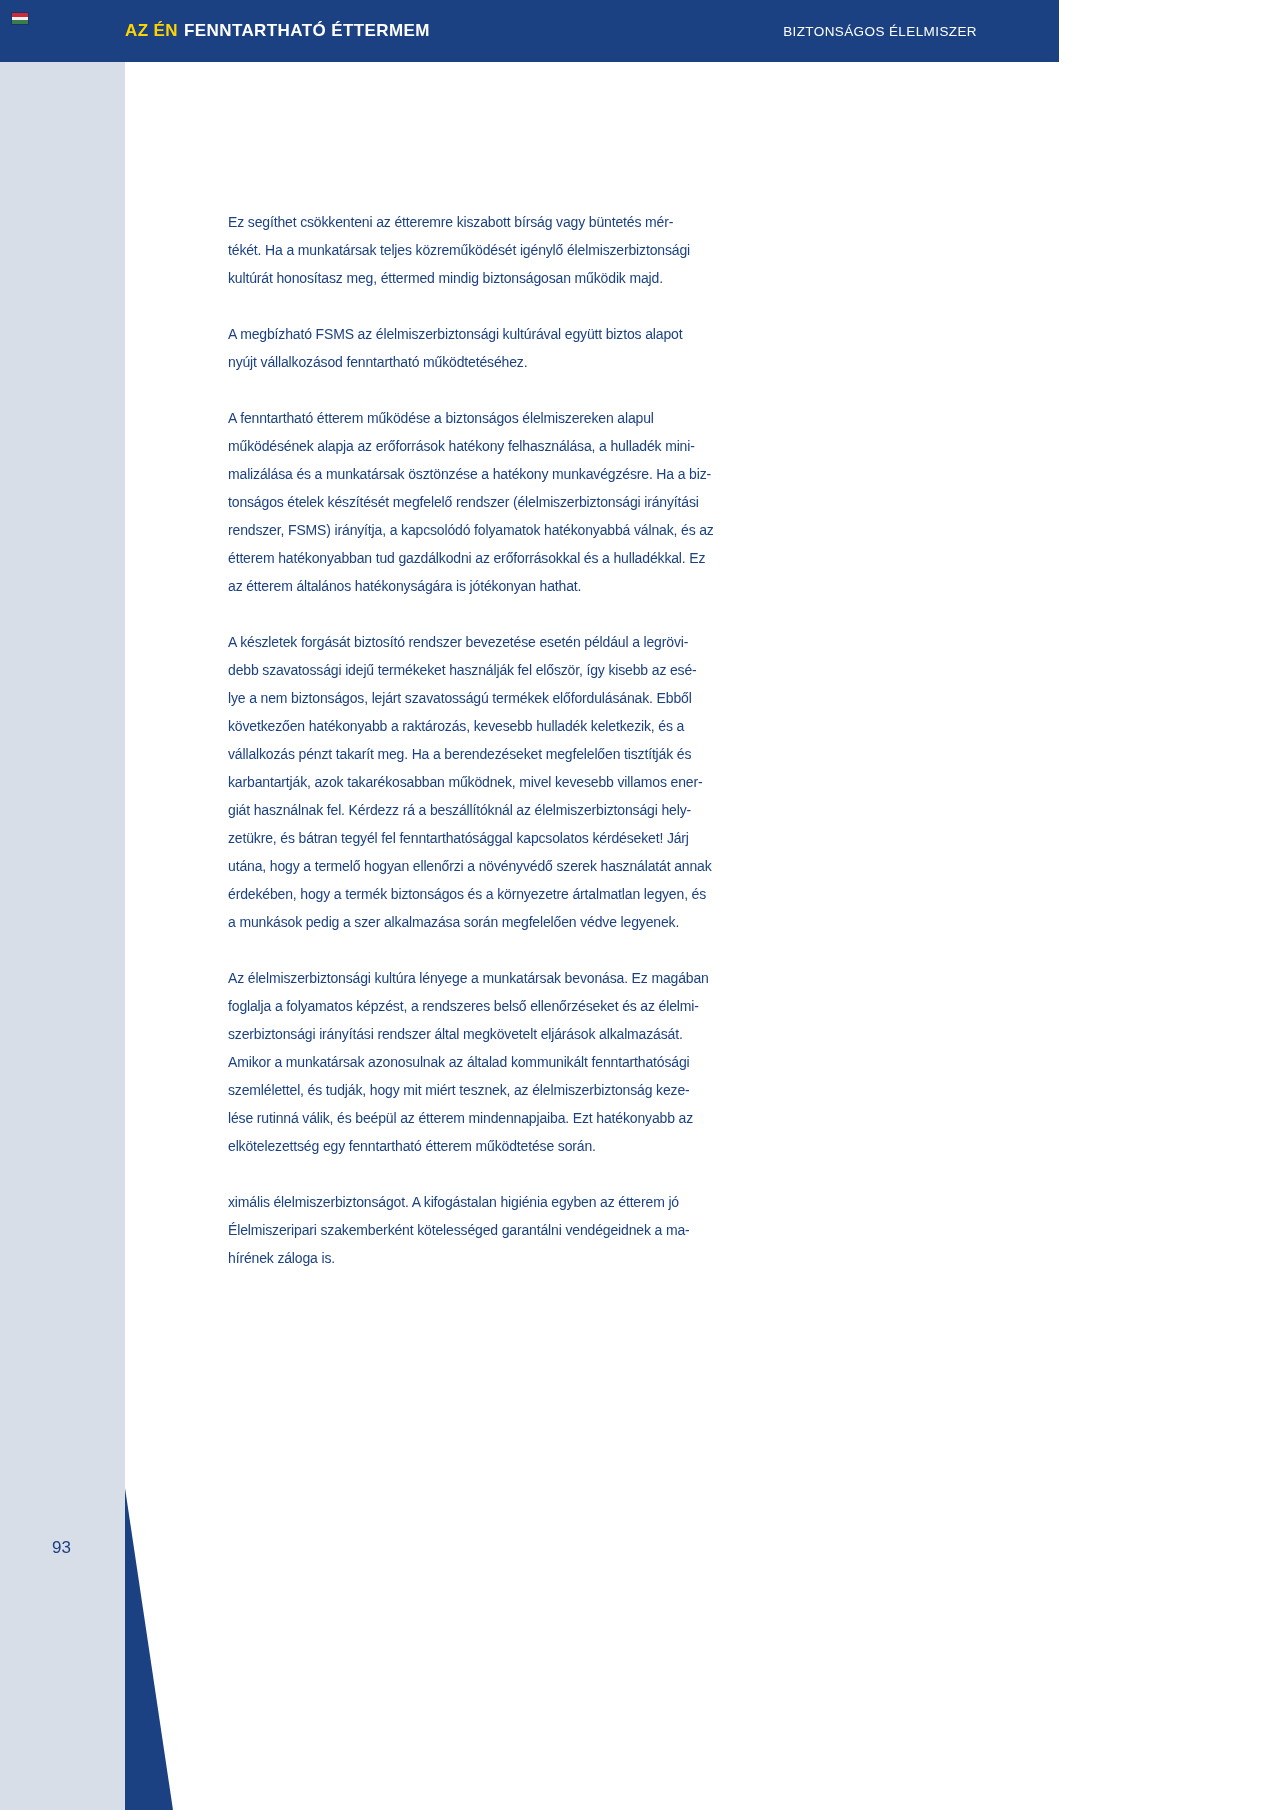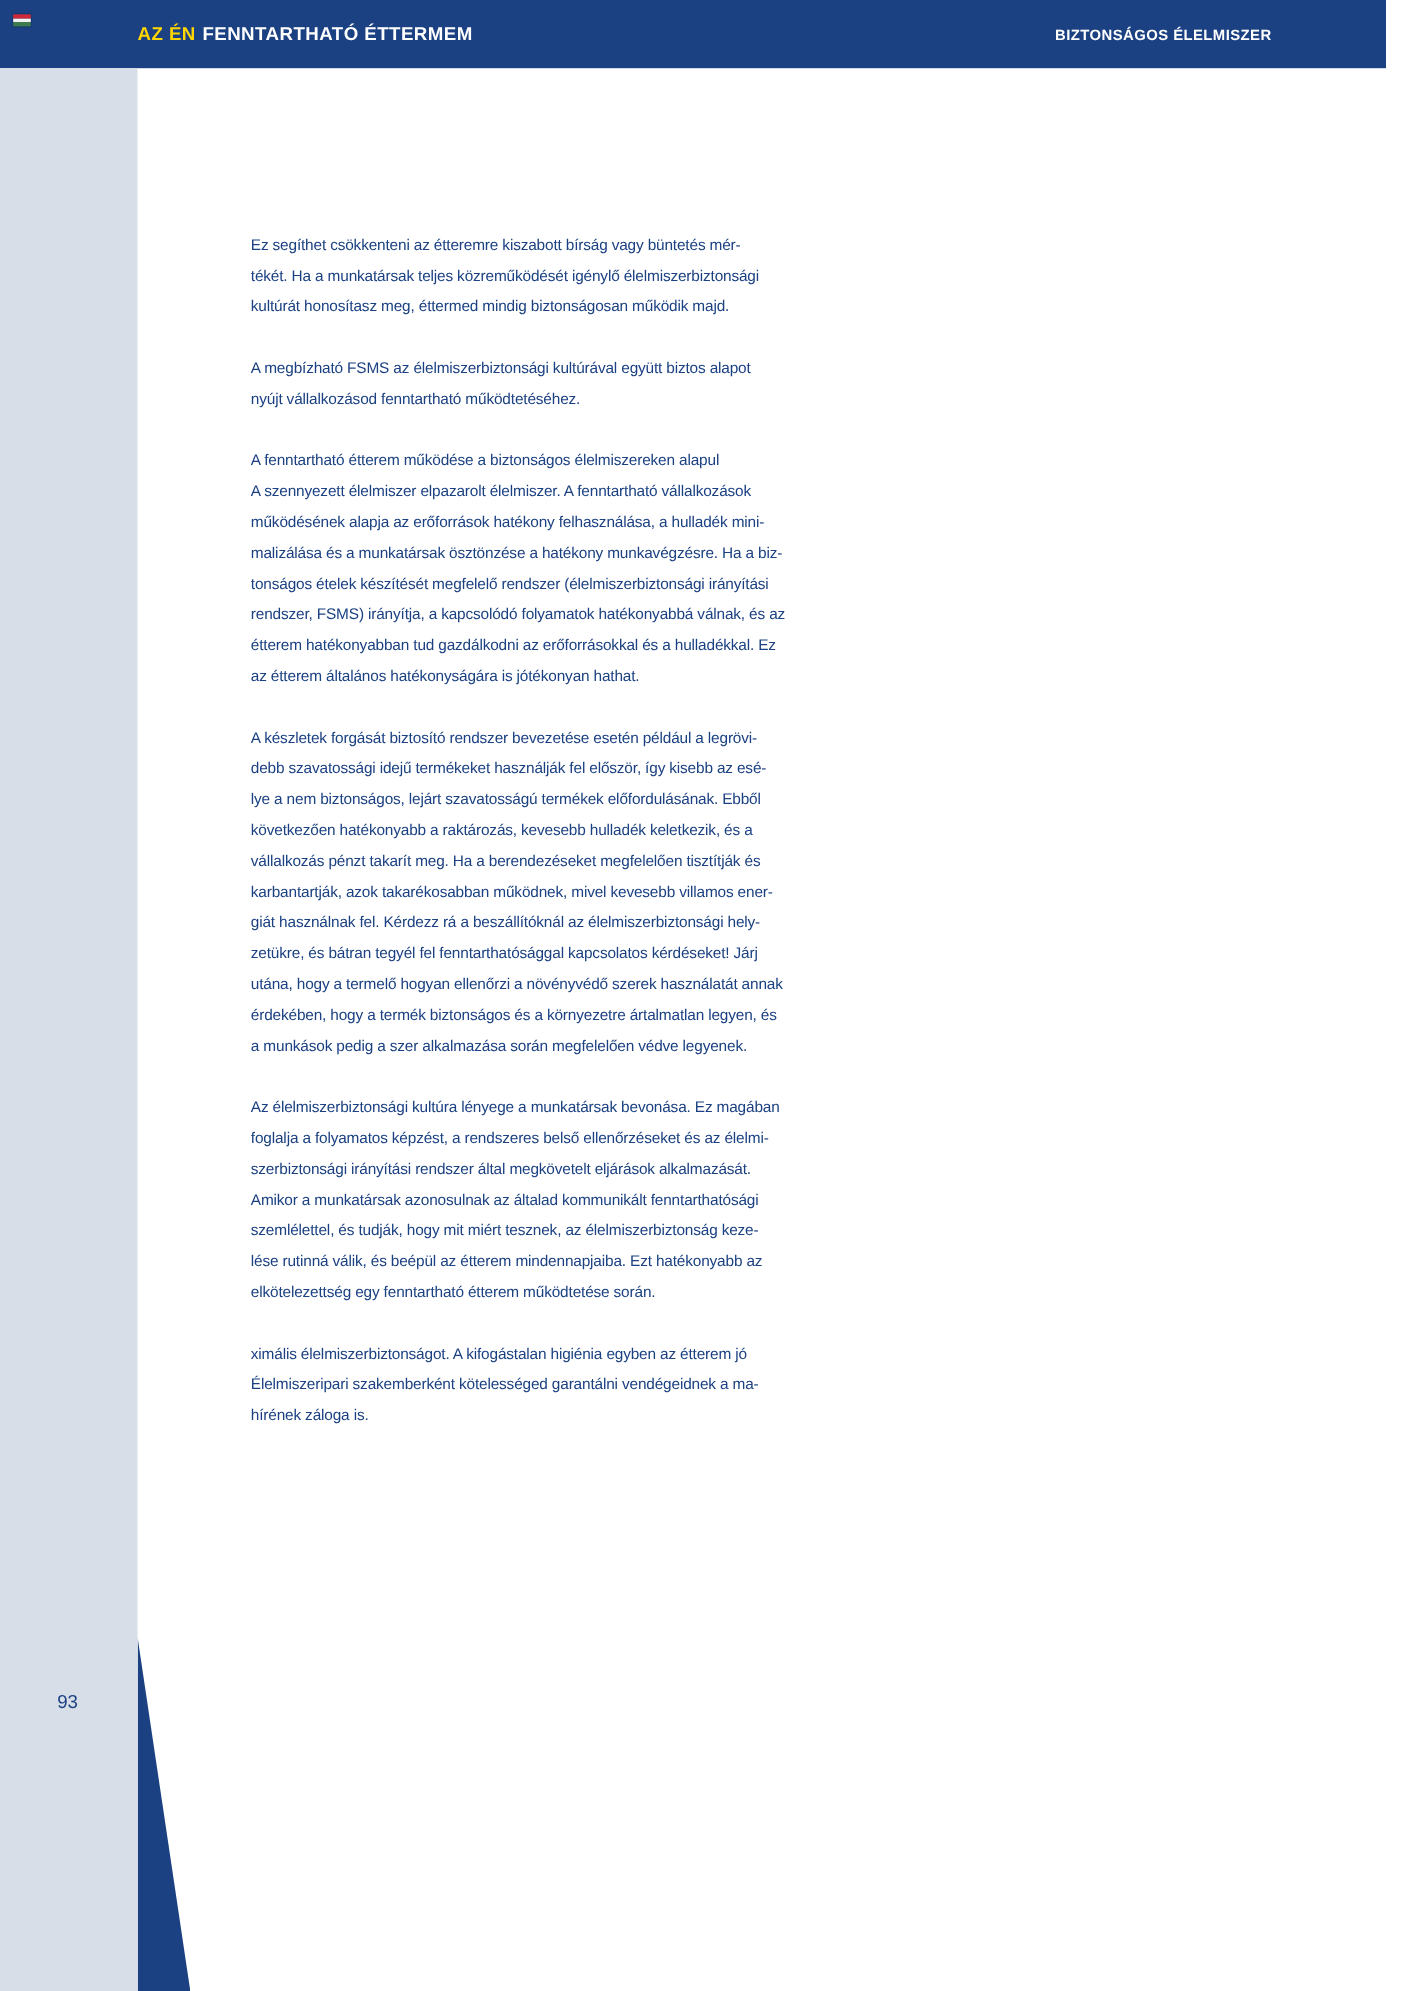--- a/index.html
+++ b/index.html
@@ -13,41 +13,41 @@
   body{
     position:relative;
     background:#ffffff;
     overflow:hidden;
     font-family:"Liberation Sans", sans-serif;
   }
   .page-root{position:absolute;inset:0;}
 
   
   .topbar{
-    position:absolute;top:0;left:0;width:1260px;height:62px;
+    position:absolute;top:0;left:0;width:1059px;height:62px;
     background:var(--navy);
     display:flex;align-items:center;
   }
   .flag{
     position:absolute;top:13px;left:12px;width:16px;height:11px;
     display:flex;flex-direction:column;
     box-shadow:0 0 0 1px rgba(0,0,0,0.15);
   }
   .flag .stripe{flex:1;}
   .title{
     margin-left:125px;
     font-size:17px;font-weight:bold;letter-spacing:0.4px;
     color:#ffffff;white-space:nowrap;
   }
   .title .accent{color:var(--yellow);}
   .title .rest{margin-left:6px;}
   .section{
     margin-left:auto;
-    padding-right:104px;
-    font-size:13.5px;font-weight:bold;letter-spacing:0.4px;
+    padding-right:82px;
+    font-size:13.5px;font-weight:normal;letter-spacing:0.4px;
     color:#ffffff;white-space:nowrap;
   }
 
   
   .sidebar{
     position:absolute;top:62px;left:0;width:125px;height:1748px;
     background:var(--sidebar);
   }
 
   
@@ -100,21 +100,20 @@
         <div class="line">Ez segíthet csökkenteni az étteremre kiszabott bírság vagy büntetés mér-</div>
         <div class="line">tékét. Ha a munkatársak teljes közreműködését igénylő élelmiszerbiztonsági</div>
         <div class="line">kultúrát honosítasz meg, éttermed mindig biztonságosan működik majd.</div>
       </div>
       <div class="para">
         <div class="line">A megbízható FSMS az élelmiszerbiztonsági kultúrával együtt biztos alapot</div>
         <div class="line">nyújt vállalkozásod fenntartható működtetéséhez.</div>
       </div>
       <div class="para">
         <div class="line">A fenntartható étterem működése a biztonságos élelmiszereken alapul</div>
-        <div class="line">A szennyezett élelmiszer elpazarolt élelmiszer. A fenntartható vállalkozások</div>
         <div class="line">működésének alapja az erőforrások hatékony felhasználása, a hulladék mini-</div>
         <div class="line">malizálása és a munkatársak ösztönzése a hatékony munkavégzésre. Ha a biz-</div>
         <div class="line">tonságos ételek készítését megfelelő rendszer (élelmiszerbiztonsági irányítási</div>
         <div class="line">rendszer, FSMS) irányítja, a kapcsolódó folyamatok hatékonyabbá válnak, és az</div>
         <div class="line">étterem hatékonyabban tud gazdálkodni az erőforrásokkal és a hulladékkal. Ez</div>
         <div class="line">az étterem általános hatékonyságára is jótékonyan hathat.</div>
       </div>
       <div class="para">
         <div class="line">A készletek forgását biztosító rendszer bevezetése esetén például a legrövi-</div>
         <div class="line">debb szavatossági idejű termékeket használják fel először, így kisebb az esé-</div>

